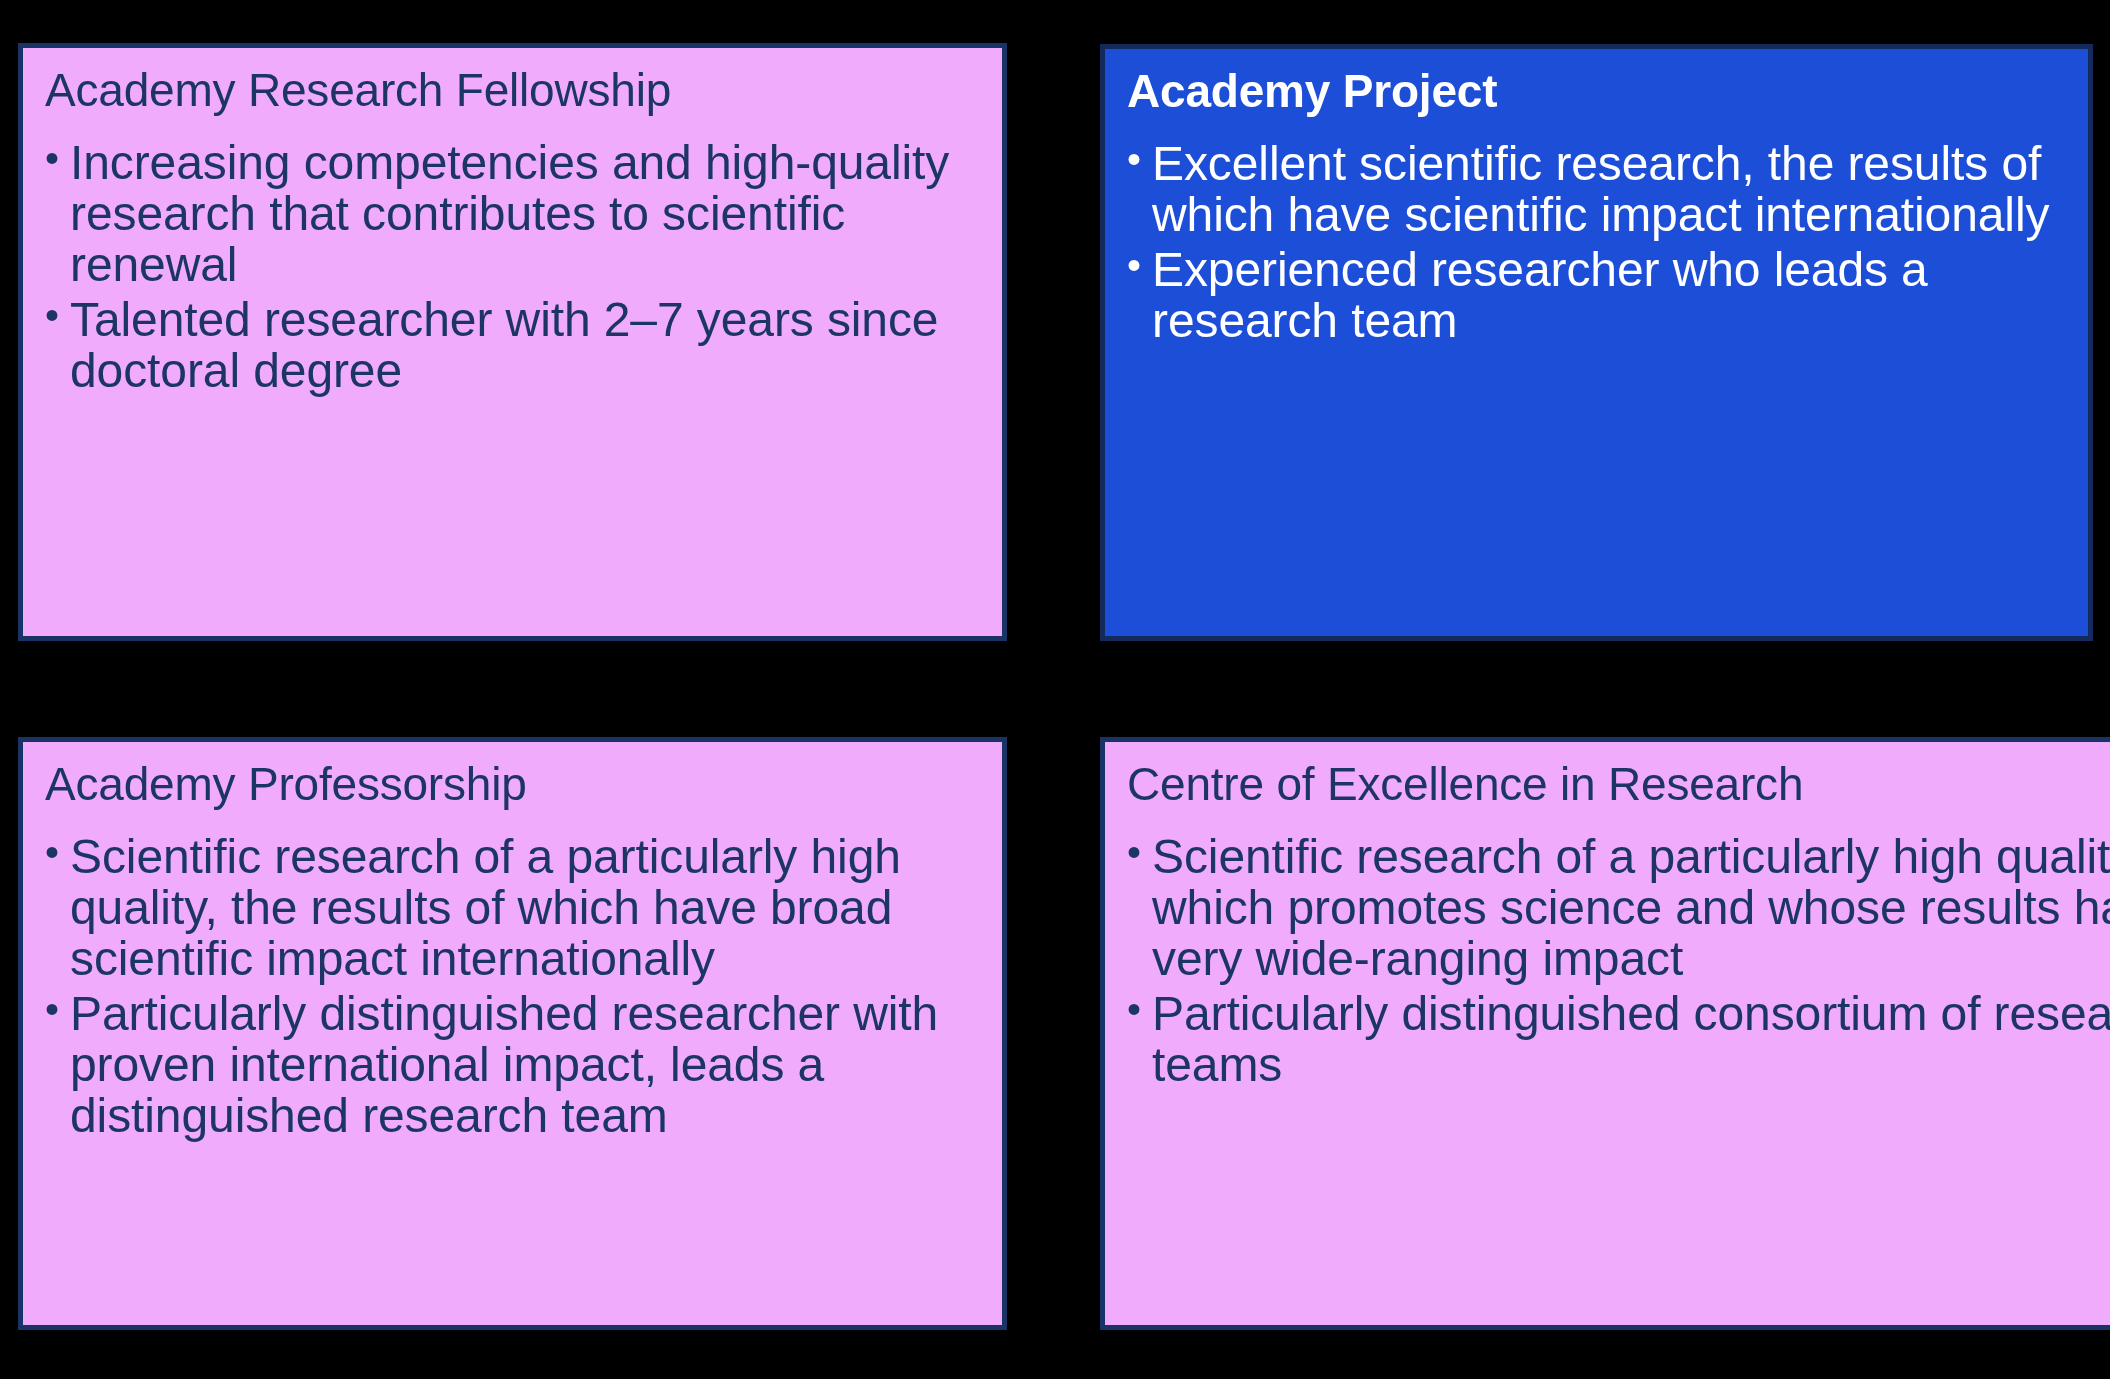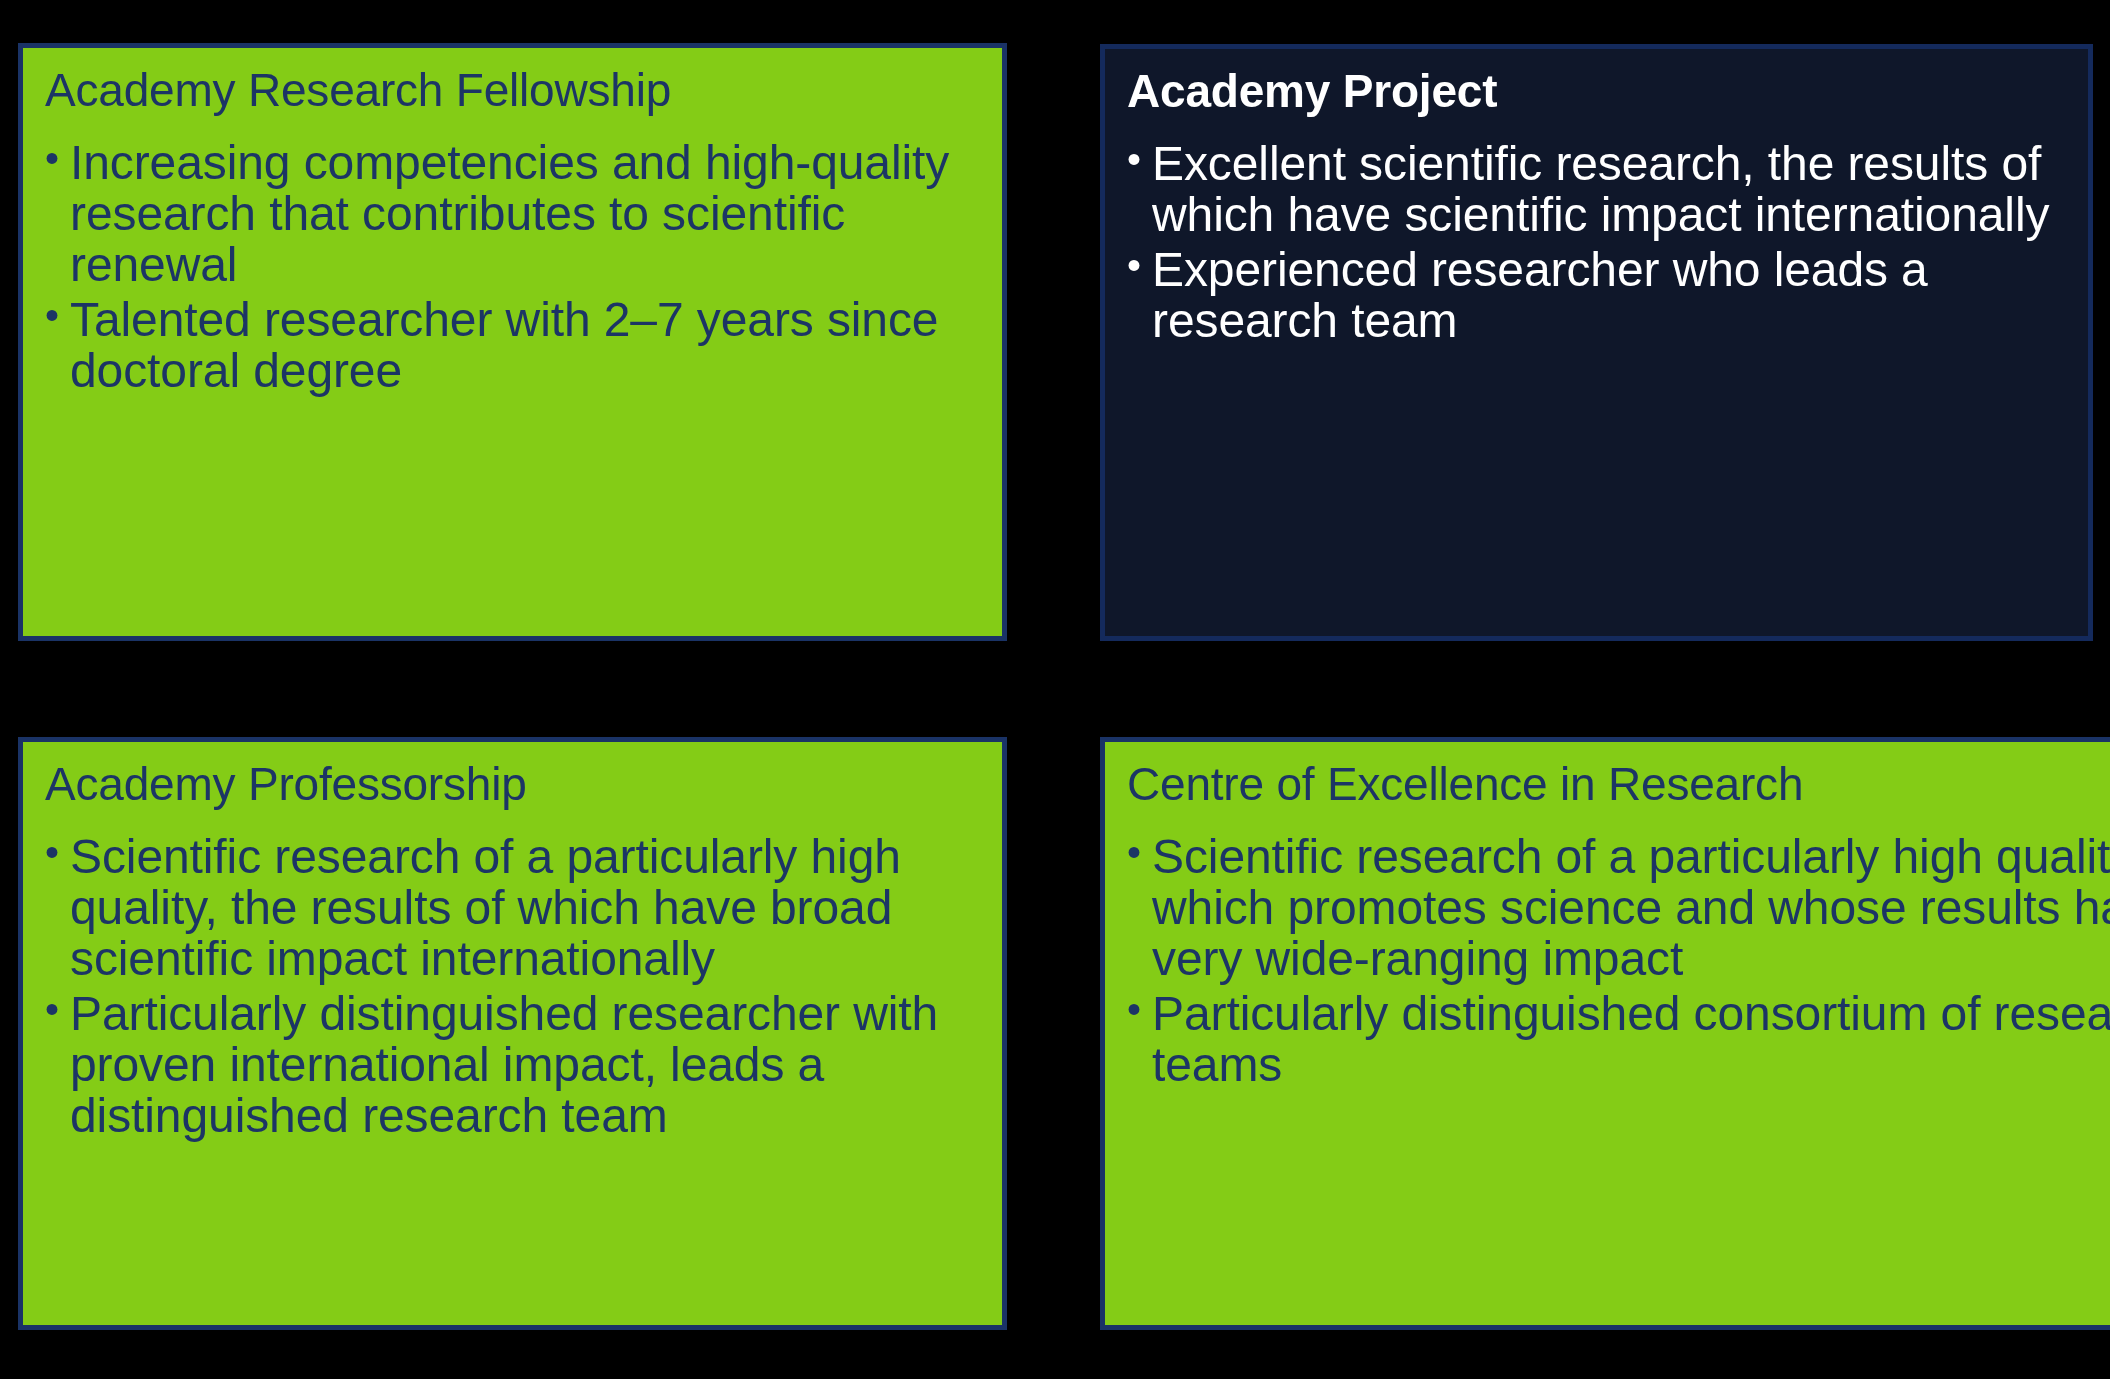--- a/index.html
+++ b/index.html
@@ -26,25 +26,25 @@
   
   .card {
     position: absolute;
     border: 5px solid #1a3366;
     padding: 18px 26px 20px 22px;
     display: block;
     overflow: hidden;
   }
 
   .card.outline {
-    background: #84cc16;
+    background: #f0abfc;
   }
 
   .card.filled {
-    background: #0f172a;
+    background: #1d4ed8;
     border-color: #142a5c;
   }
 
   
   #card-academy-research-fellowship { left: 18px;   top: 43px;   width: 989px;  height: 598px; }
   #card-academy-project             { left: 1100px; top: 44px;   width: 993px;  height: 597px; }
   #card-academy-professorship       { left: 18px;   top: 737px;  width: 989px;  height: 593px; }
   #card-centre-of-excellence        { left: 1100px; top: 737px;  width: 1150px;  height: 593px; }
 
   

